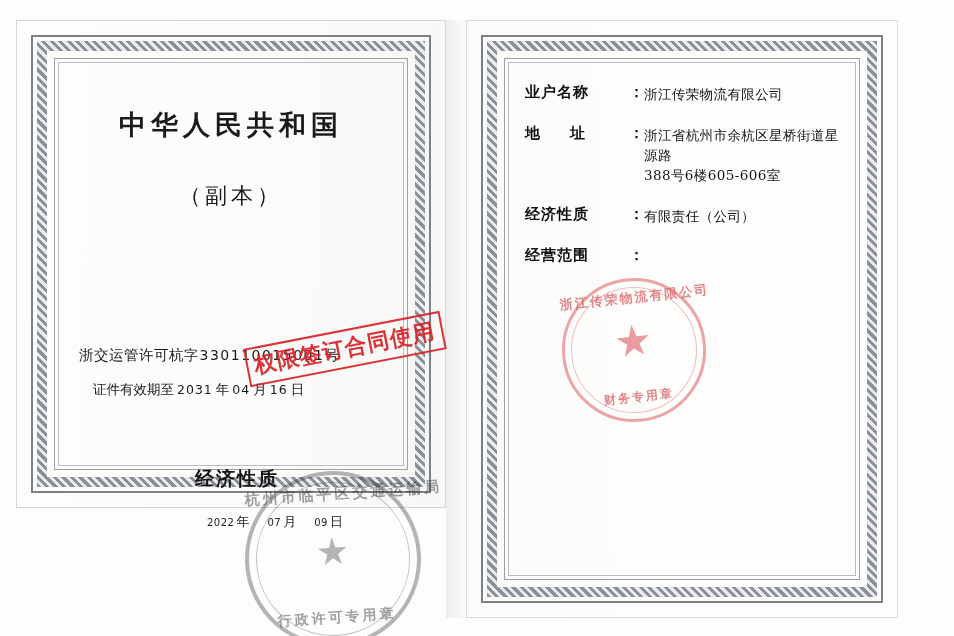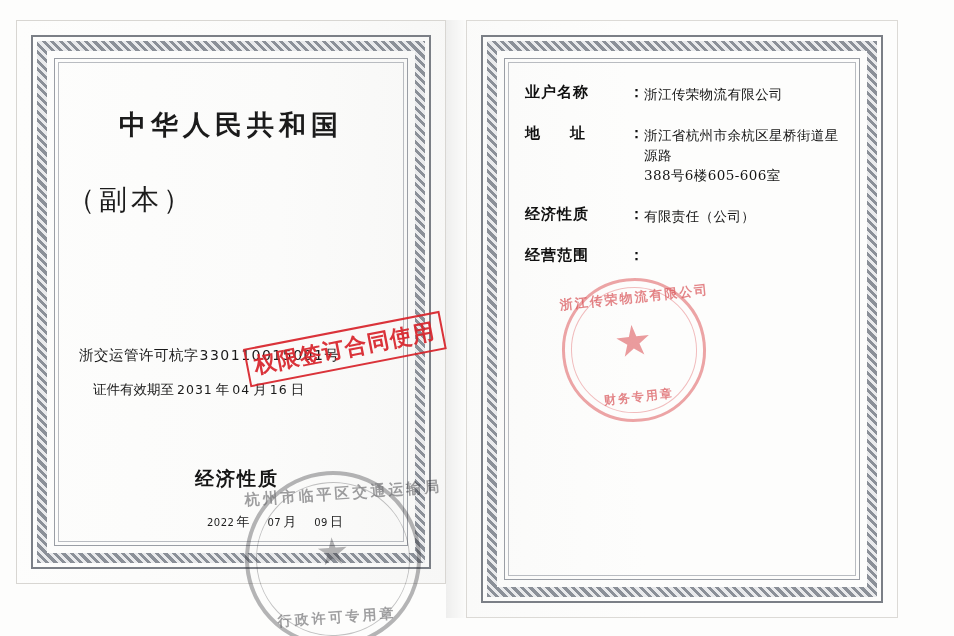--- a/index.html
+++ b/index.html
@@ -22,21 +22,21 @@
     background: #fdfdfc;
   }
   
   .panel {
     position: absolute;
     background: #fefefe;
     box-sizing: border-box;
   }
   .panel-left {
     left: 16px; top: 20px;
-    width: 430px; height: 564px;
+    width: 430px; height: 488px;
     border: 1px solid #d8d6d2;
     background: linear-gradient(92deg,#fdfdfc 0%,#fbfbfa 60%,#f7f7f6 100%);
   }
   .panel-right {
     left: 466px; top: 20px;
     width: 432px; height: 598px;
     border: 1px solid #dcdad6;
     background: linear-gradient(88deg,#fafaf9 0%,#fdfdfc 40%,#fdfdfc 100%);
   }
   
@@ -80,22 +80,23 @@
   .doc-title {
     text-align: center;
     font-family: "DejaVu Serif", serif;
     font-weight: bold;
     font-size: 33px;
     letter-spacing: 2px;
     color: #101010;
     margin-top: 32px;
   }
   .doc-subtitle {
+    text-align: center;
     font-family: Liberation Sans, sans-serif;
-    font-size: 28px;
+    font-size: 22px;
     letter-spacing: 4px;
     color: #1c1c1c;
     margin-top: 38px;
   }
   .doc-license-line {
     position: absolute;
     left: 12px;
     top: 265px;
     right: 6px;
     font-family: "DejaVu Serif", serif;

